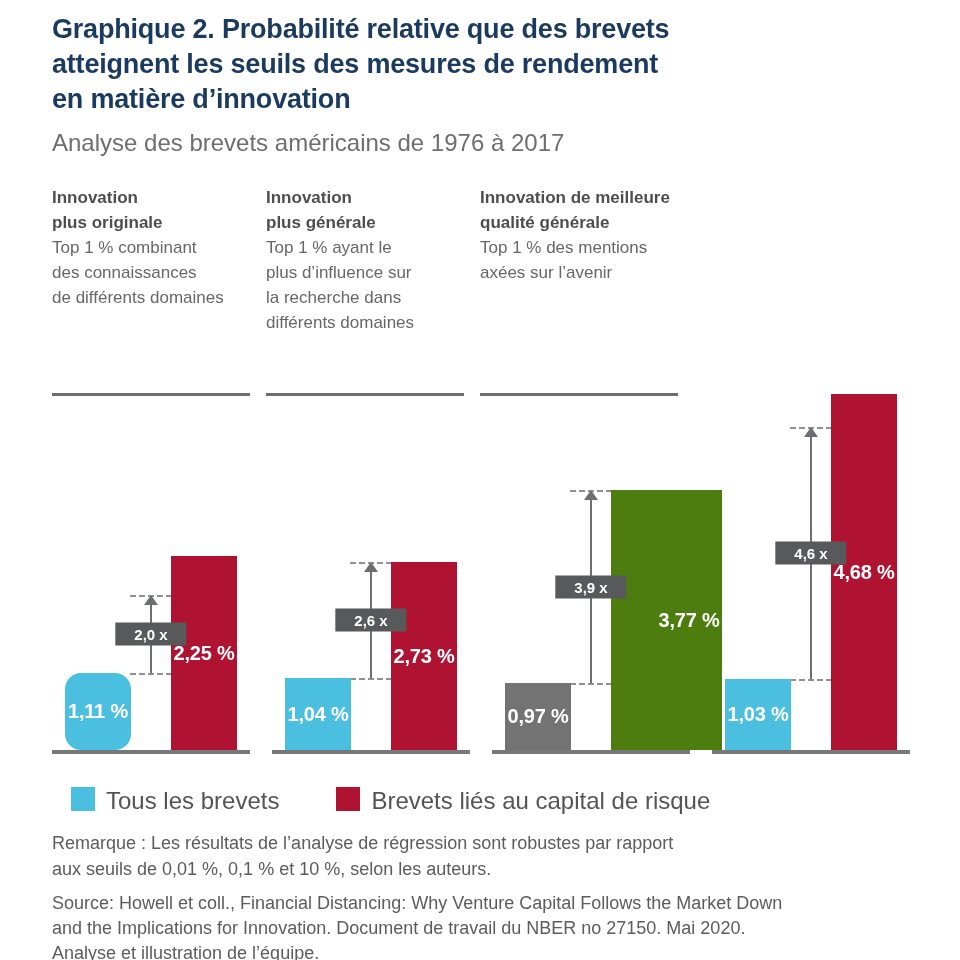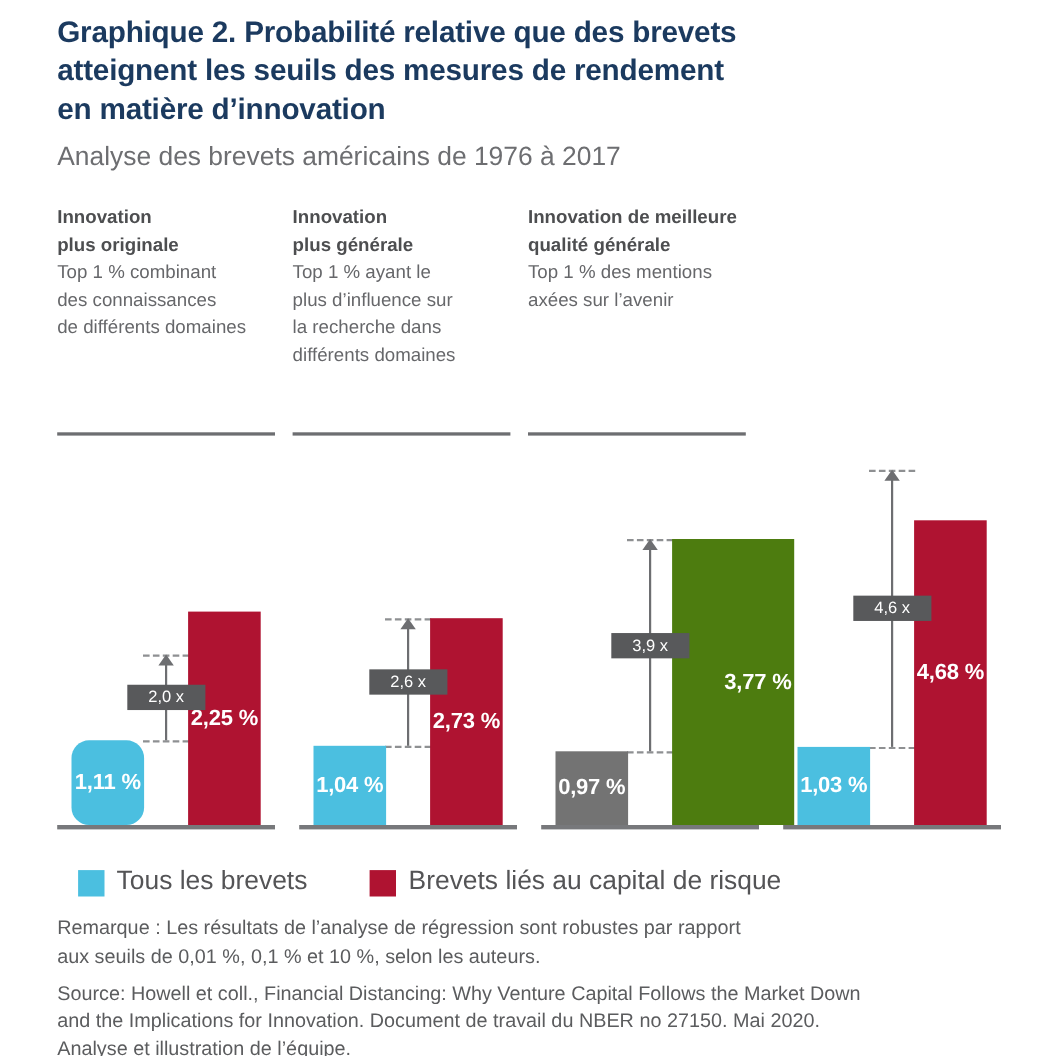--- a/index.html
+++ b/index.html
@@ -58,30 +58,30 @@
   .arrow-head {
     position: absolute; left: 92px; width: 0; height: 0;
     border-left: 7px solid transparent;
     border-right: 7px solid transparent;
     border-bottom: 10px solid #6D6E71;
   }
   .multiplier-badge {
     position: absolute; left: 99px;
     transform: translate(-50%, 50%);
     background: #58595B; color: #ffffff;
-    font-weight: normal; font-size: 15px; line-height: 15px;
+    font-weight: bold; font-size: 15px; line-height: 15px;
     padding: 4px 19px; white-space: nowrap;
   }
 
   .legend {
     display: flex; align-items: center;
     margin-top: 33px;
     font-size: 24px; color: #545456;
   }
-  .legend-item { display: flex; align-items: flex-end; margin-right: 38px; padding-left: 19px; }
+  .legend-item { display: flex; align-items: flex-start; margin-right: 38px; padding-left: 19px; }
   .legend-swatch { width: 24px; height: 24px; margin-right: 11px; flex: 0 0 auto; }
 
   .remark {
     margin: 15px 0 0 0;
     font-size: 18px; line-height: 26px;
     color: #5B5C5E; white-space: pre-line;
   }
   .source {
     margin: 9px 0 0 0;
     font-size: 18px; line-height: 25px;
@@ -168,21 +168,21 @@
         <div class="axis-baseline"></div>
       </div>
       <div class="group">
         <div class="dash-line" style="bottom: 73px;"></div>
         <div class="dash-line" style="bottom: 325px;"></div>
         <div class="arrow-line" style="bottom: 75px; height: 244px;"></div>
         <div class="arrow-head" style="bottom: 317px;"></div>
         <div class="bar blue" style="background: rgb(75, 191, 224); height: 71px;">
           <div class="value-label">1,03 %</div>
         </div>
-        <div class="bar red" style="background: rgb(175, 19, 49); height: 277px;">
+        <div class="bar red" style="background: rgb(175, 19, 49); height: 356px;">
           <div class="value-label">4,68 %</div>
         </div>
         <div class="multiplier-badge" style="bottom: 201px;">4,6 x</div>
         <div class="axis-baseline"></div>
       </div>
     </div>
 
   <div class="legend" id="legend">
       <div class="legend-item">
         <div class="legend-swatch" style="background: rgb(75, 191, 224);"></div>

